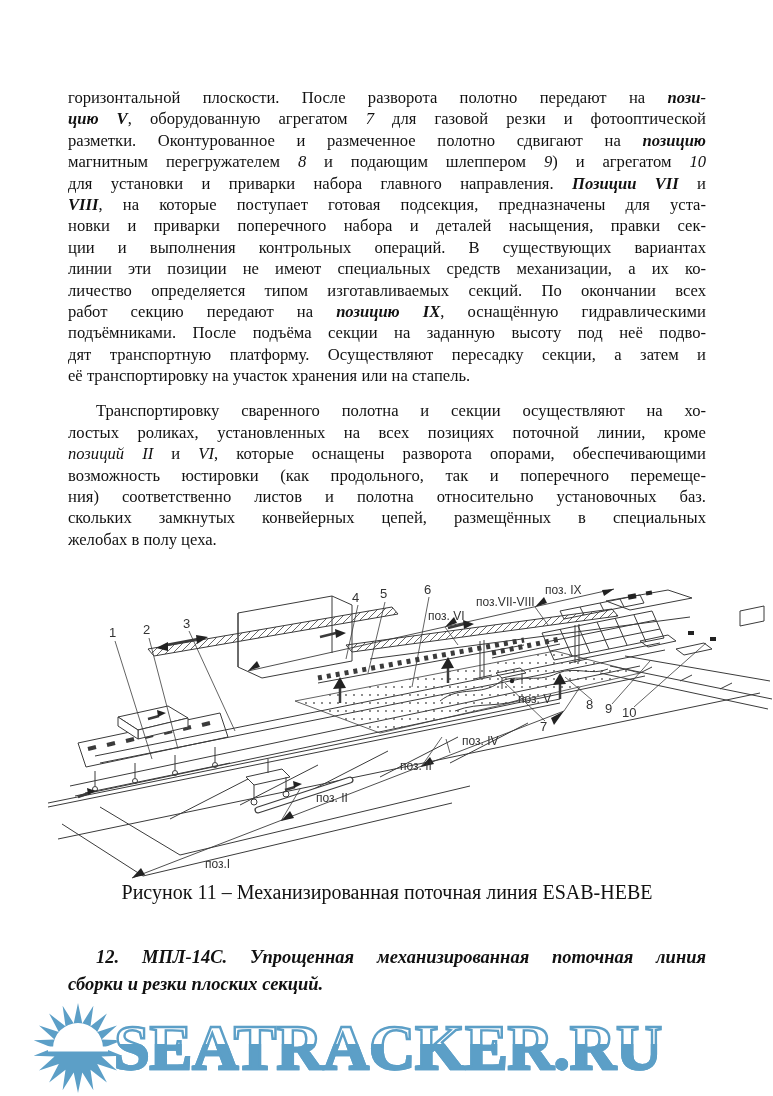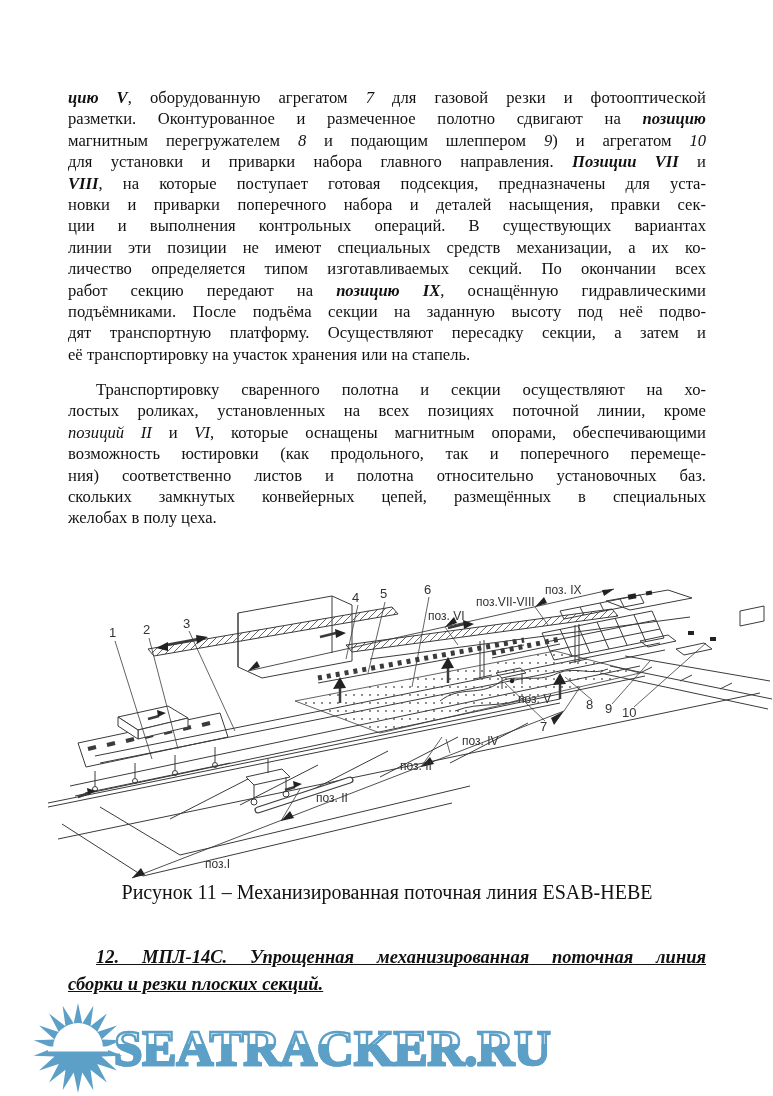--- a/index.html
+++ b/index.html
@@ -24,64 +24,65 @@
   .caption{
     position:absolute;left:68px;top:881px;width:638px;
     text-align:center;font-size:20px;
   }
   .heading{
     position:absolute;left:68px;top:944px;width:638px;
     font-size:18.5px;font-weight:bold;font-style:italic;
   }
   .hline{
     height:26.5px;line-height:26.5px;overflow:hidden;white-space:nowrap;
-    text-align:justify;text-align-last:justify;text-decoration:underline;
+    text-align:justify;text-align-last:justify;
   }
   .hline.last{text-align-last:left;}
   .hline.ind{padding-left:28px;}
   .watermark{position:absolute;left:18px;top:1002px;width:755px;height:94px;}
   .sunlogo{position:absolute;left:0;top:0;}
   .wmtext{
     position:absolute;left:96px;top:0;height:92px;width:659px;
     display:flex;align-items:center;
     font-family:"Liberation Serif", serif;font-weight:bold;
-    font-size:51px;letter-spacing:0px;white-space:nowrap;
+    font-size:64px;letter-spacing:0px;white-space:nowrap;
     color:transparent;
     background:linear-gradient(to bottom,#ffffff 0%,#ffffff 46%,#5C9FC7 46%,#5C9FC7 100%);
     -webkit-background-clip:text;background-clip:text;
     -webkit-text-stroke:2.4px #5C9FC7;
   }
   text.num{font-size:13px;}
   text.pos{font-size:12px;}
 </style>
 </head>
 <body>
 
 <div class="page">
 
   <div class="textcol">
     <div class="para">
+        <div class="tline"><span class="s-n">горизонтальной плоскости. После разворота полотно передают на </span><span class="s-bi">пози-</span></div>
         <div class="tline"><span class="s-bi">цию V</span><span class="s-n">, оборудованную агрегатом </span><span class="s-i">7</span><span class="s-n"> для газовой резки и фотооптической</span></div>
         <div class="tline"><span class="s-n">разметки. Оконтурованное и размеченное полотно сдвигают на </span><span class="s-bi">позицию</span></div>
         <div class="tline"><span class="s-n">магнитным перегружателем </span><span class="s-i">8</span><span class="s-n"> и подающим шлеппером </span><span class="s-i">9</span><span class="s-n">) и агрегатом </span><span class="s-i">10</span></div>
         <div class="tline"><span class="s-n">для установки и приварки набора главного направления. </span><span class="s-bi">Позиции VII</span><span class="s-n"> и</span></div>
         <div class="tline"><span class="s-bi">VIII</span><span class="s-n">, на которые поступает готовая подсекция, предназначены для уста-</span></div>
         <div class="tline"><span class="s-n">новки и приварки поперечного набора и деталей насыщения, правки сек-</span></div>
         <div class="tline"><span class="s-n">ции и выполнения контрольных операций. В существующих вариантах</span></div>
         <div class="tline"><span class="s-n">линии эти позиции не имеют специальных средств механизации, а их ко-</span></div>
         <div class="tline"><span class="s-n">личество определяется типом изготавливаемых секций. По окончании всех</span></div>
         <div class="tline"><span class="s-n">работ секцию передают на </span><span class="s-bi">позицию IX</span><span class="s-n">, оснащённую гидравлическими</span></div>
         <div class="tline"><span class="s-n">подъёмниками. После подъёма секции на заданную высоту под неё подво-</span></div>
         <div class="tline"><span class="s-n">дят транспортную платформу. Осуществляют пересадку секции, а затем и</span></div>
         <div class="tline last"><span class="s-n">её транспортировку на участок хранения или на стапель.</span></div>
       </div>
     <div class="para p2">
         <div class="tline ind"><span class="s-n">Транспортировку сваренного полотна и секции осуществляют на хо-</span></div>
         <div class="tline"><span class="s-n">лостых роликах, установленных на всех позициях поточной линии, кроме</span></div>
-        <div class="tline"><span class="s-i">позиций II</span><span class="s-n"> и </span><span class="s-i">VI</span><span class="s-n">, которые оснащены магнитным опорами, обеспечивающими</span></div>
+        <div class="tline"><span class="s-i">позиций II</span><span class="s-n"> и </span><span class="s-i">VI</span><span class="s-n">, которые оснащены разворота опорами, обеспечивающими</span></div>
         <div class="tline"><span class="s-n">возможность юстировки (как продольного, так и поперечного перемеще-</span></div>
         <div class="tline"><span class="s-n">ния) соответственно листов и полотна относительно установочных баз.</span></div>
         <div class="tline"><span class="s-n">скольких замкнутых конвейерных цепей, размещённых в специальных</span></div>
         <div class="tline last"><span class="s-n">желобах в полу цеха.</span></div>
       </div>
   </div>
 
   <svg class="diagram" viewBox="0 0 773 300" width="773" height="300">
     <defs>
       <pattern id="dots" width="8" height="8" patternUnits="userSpaceOnUse">

